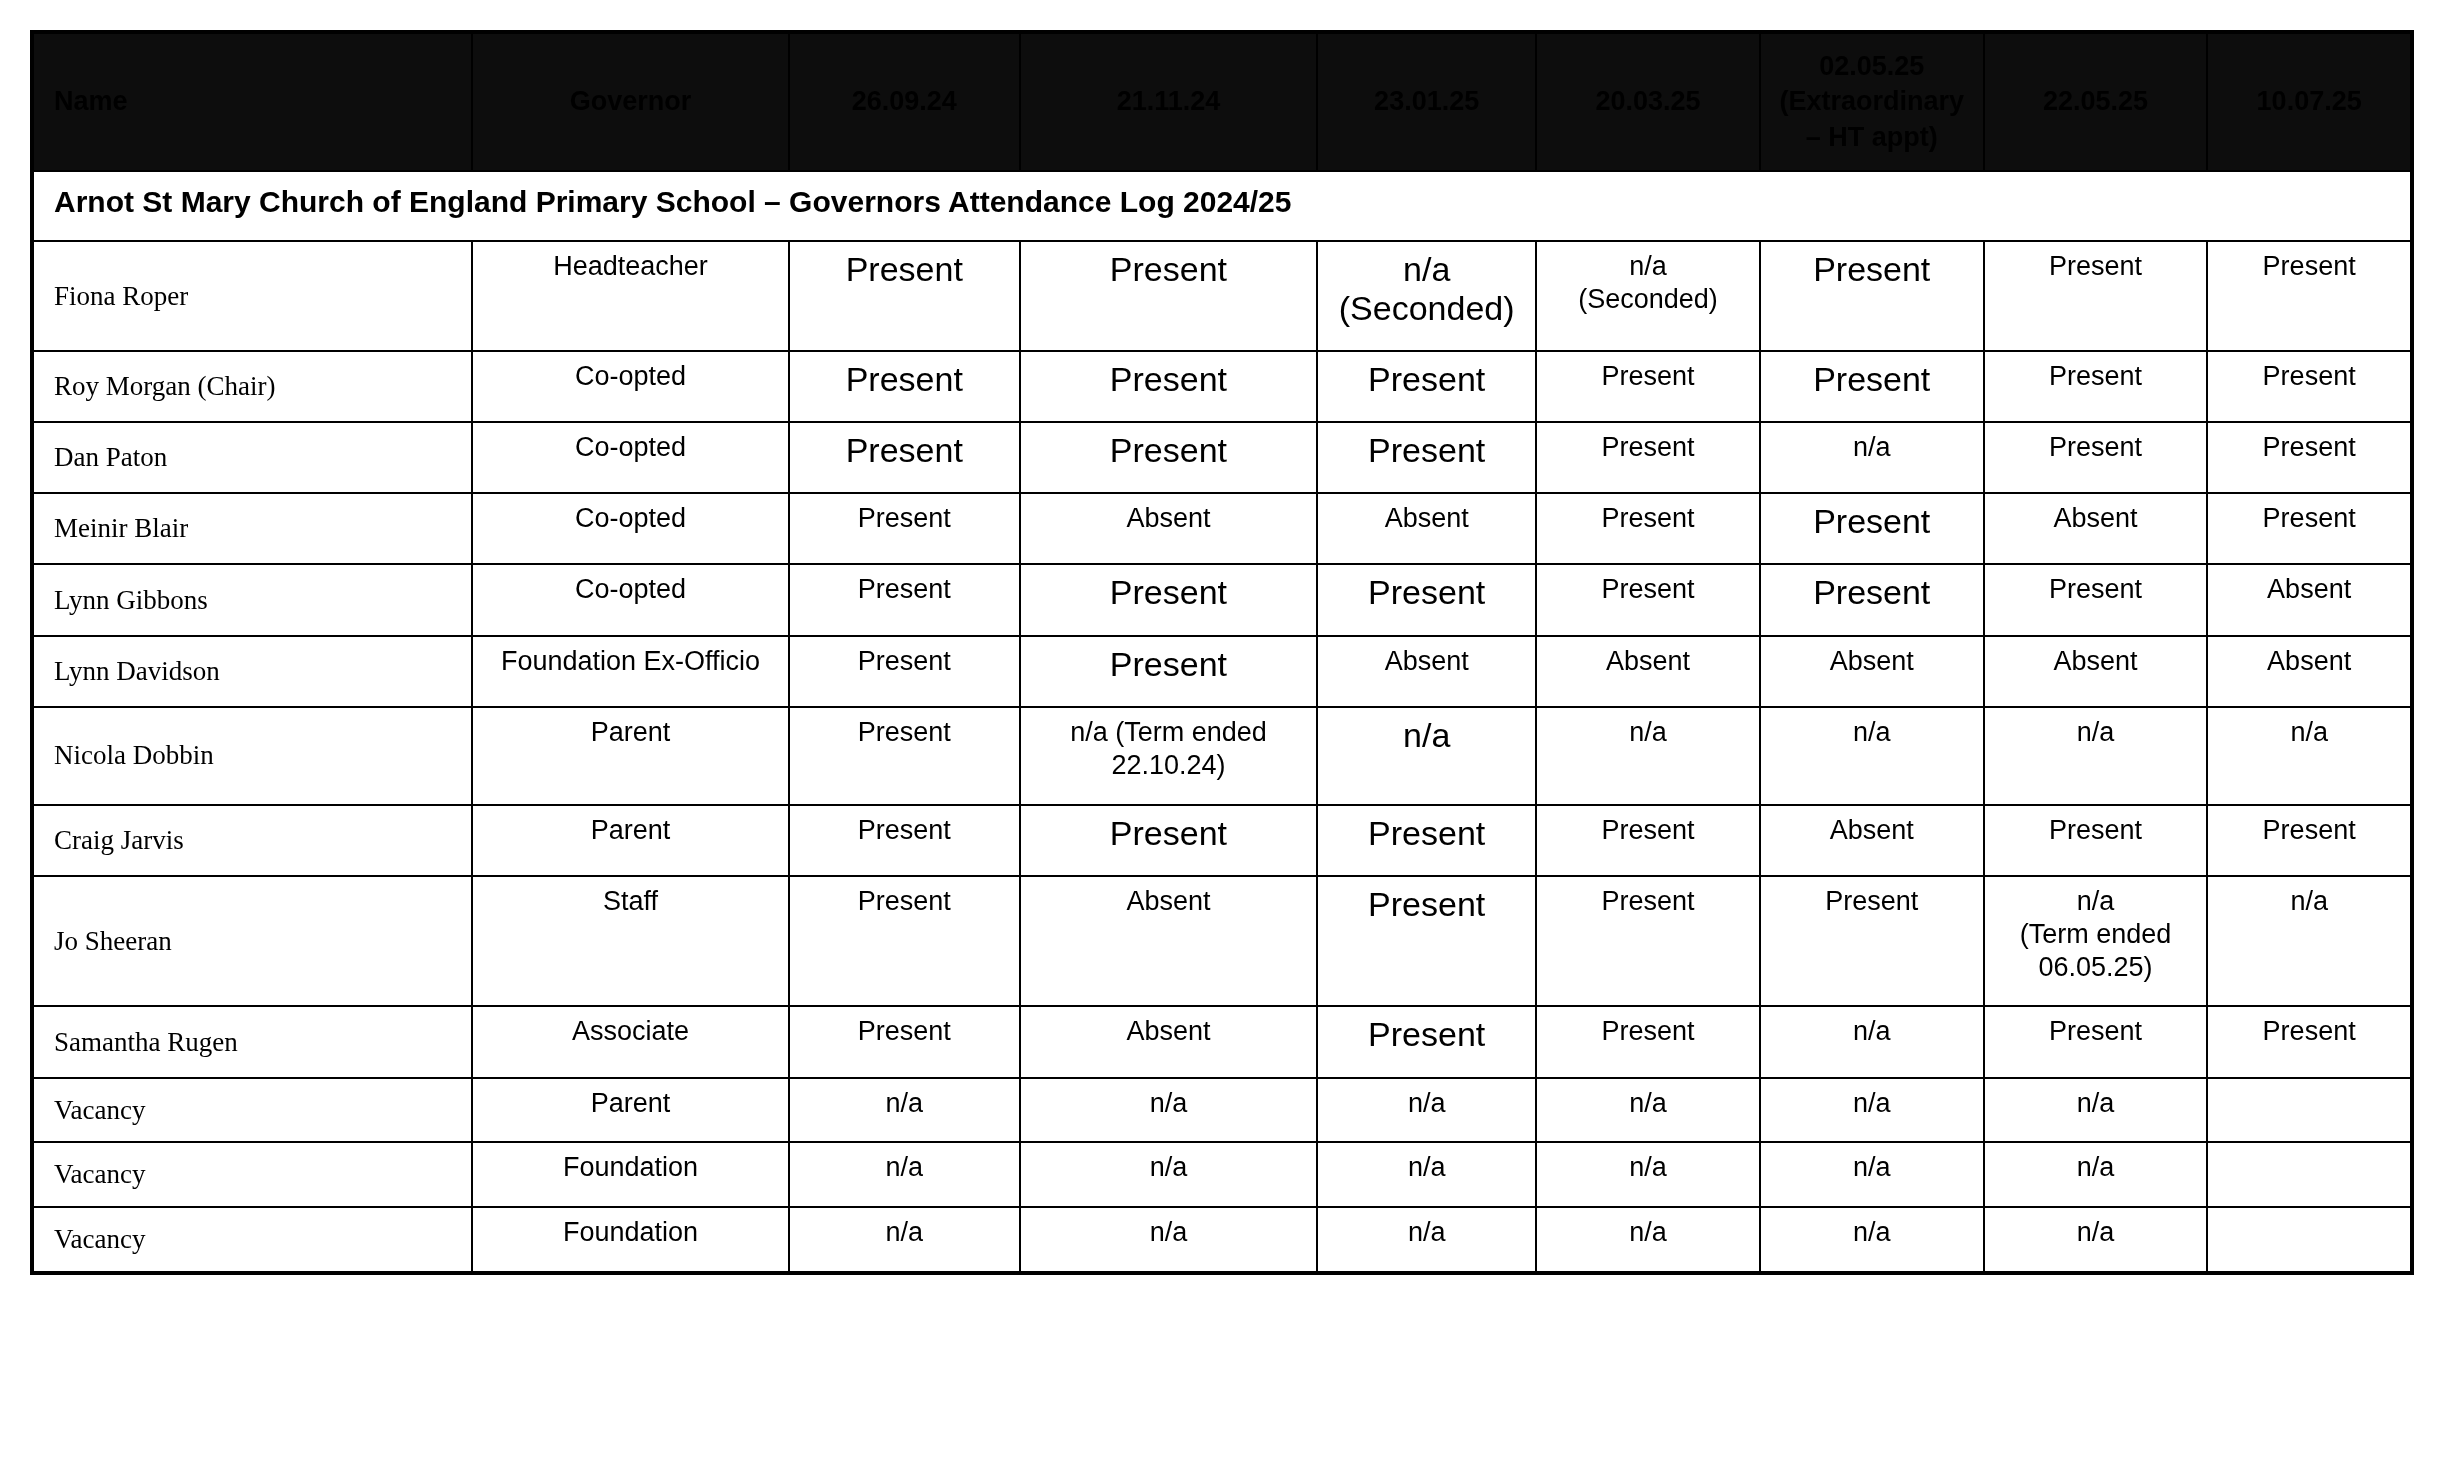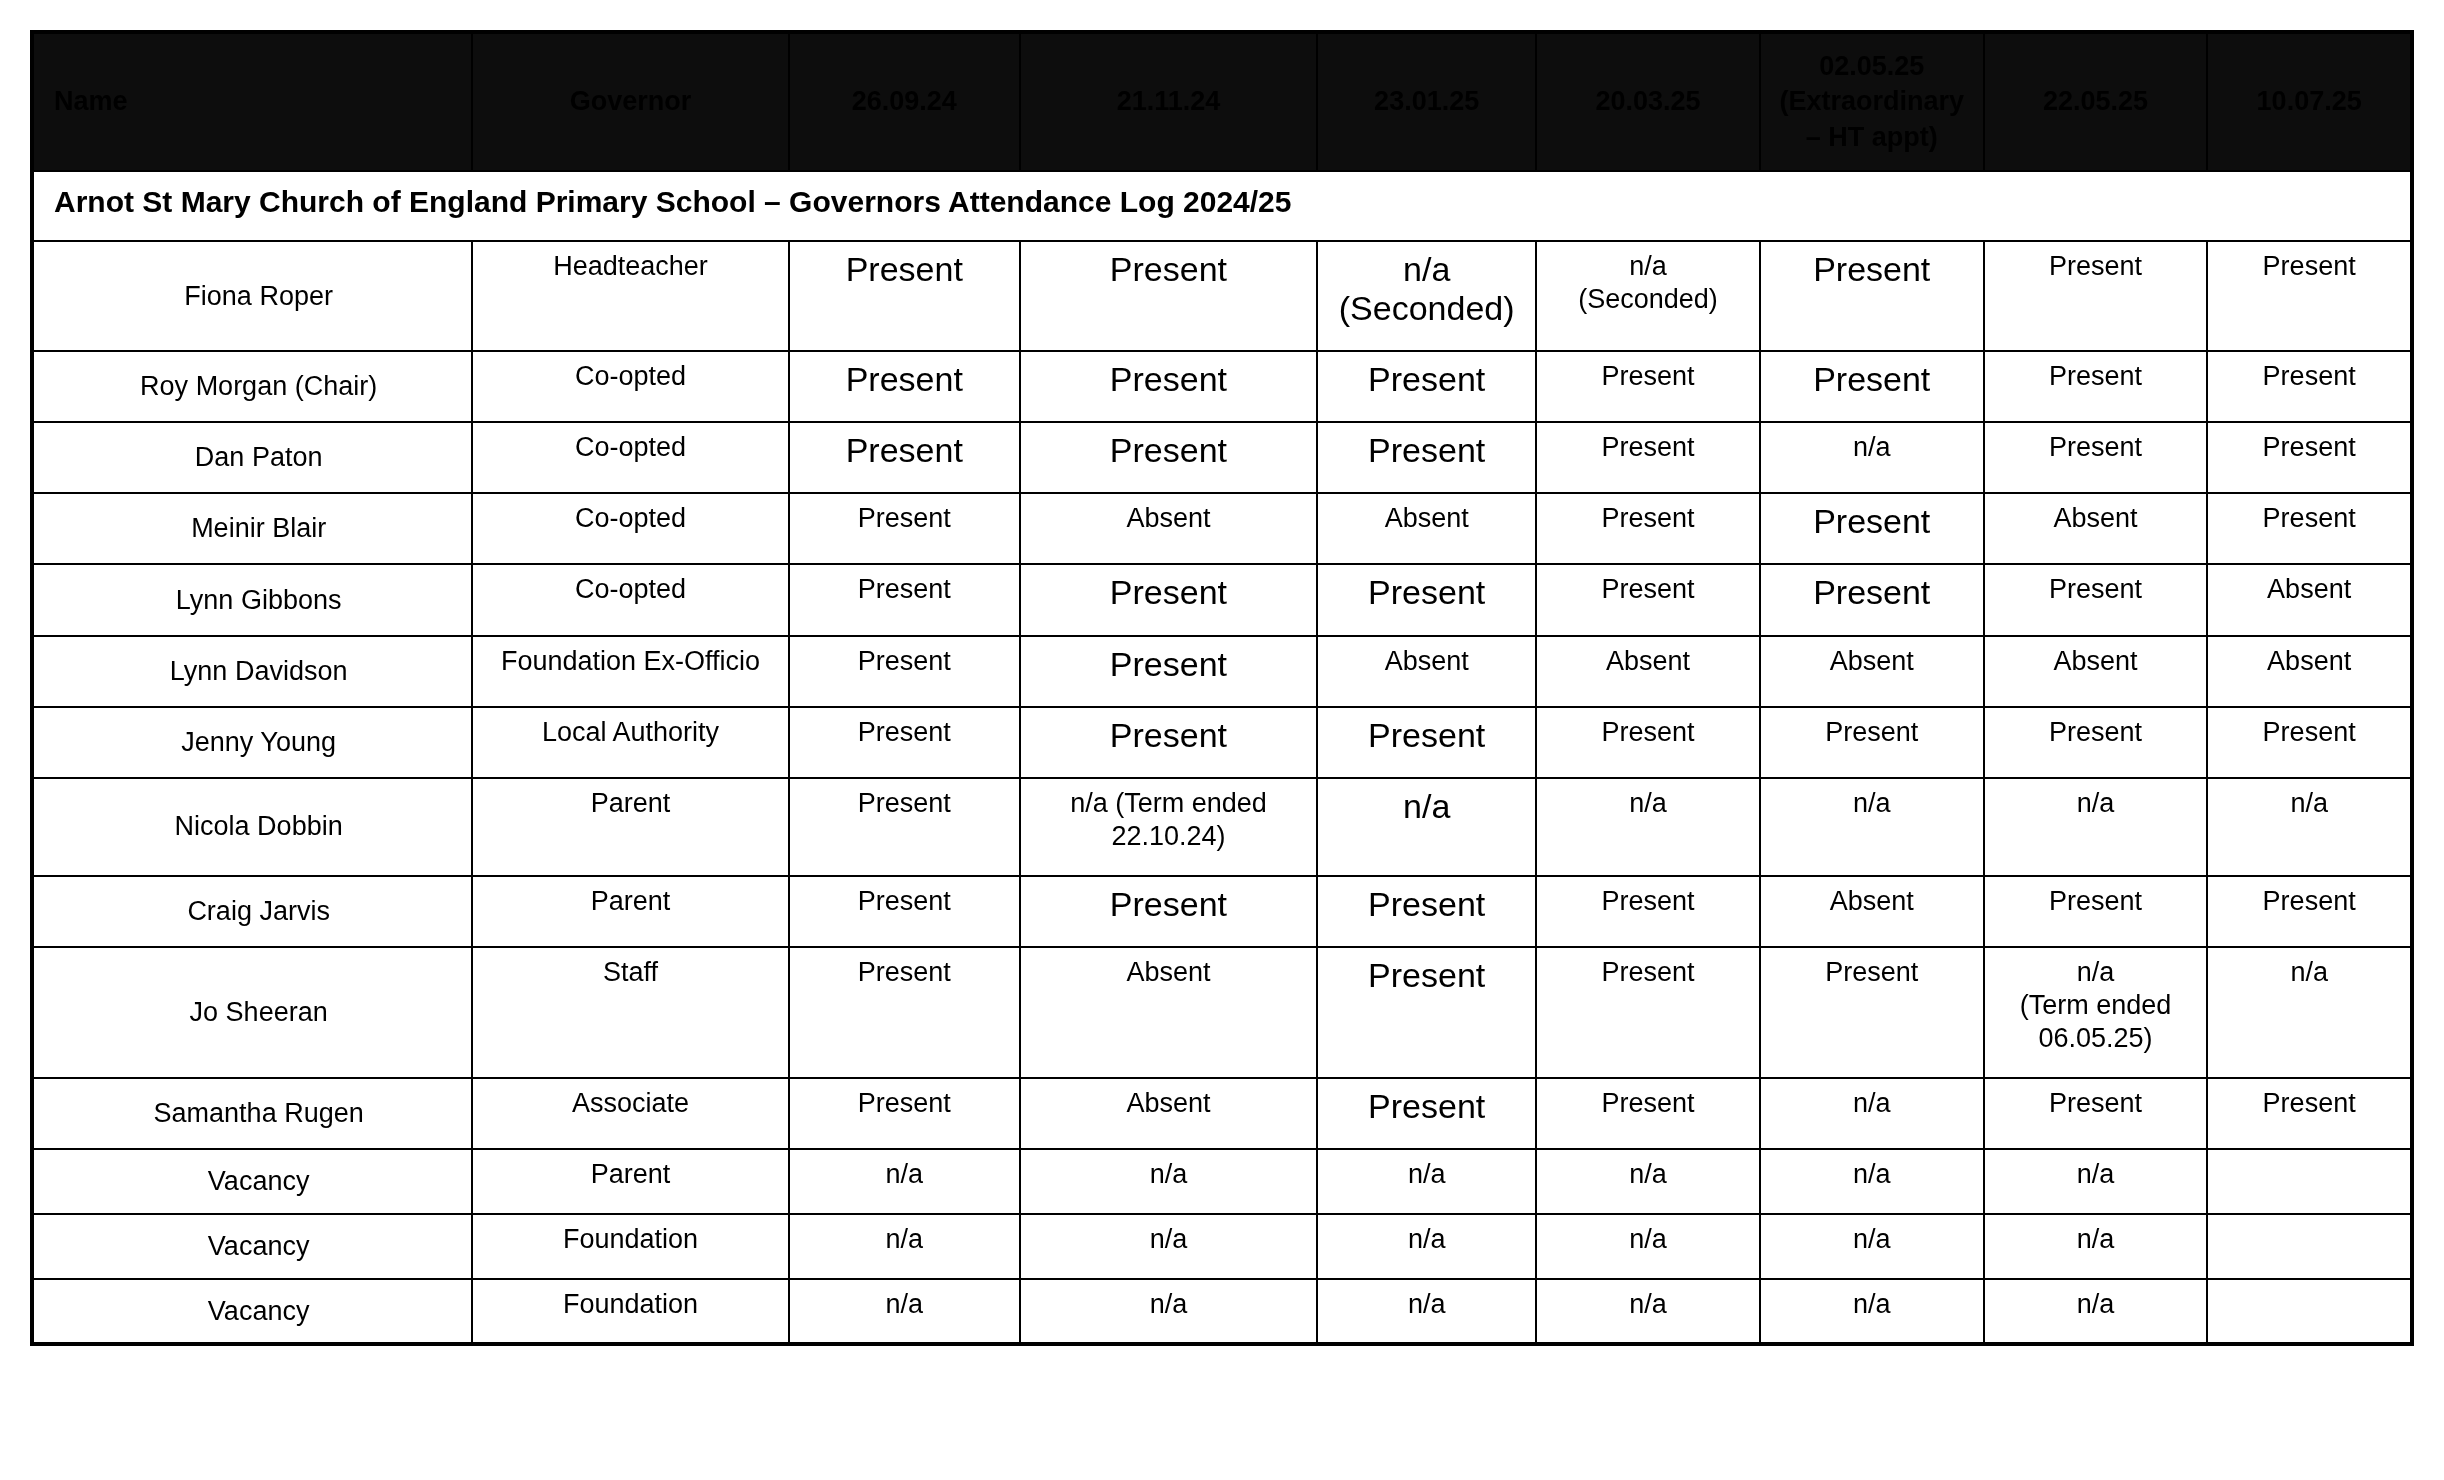--- a/index.html
+++ b/index.html
@@ -64,23 +64,24 @@
   tbody tr { height: 63px; }
   tbody td {
     font-size: 27px;
     text-align: center;
     vertical-align: top;
     padding: 8px 8px 22px 8px;
     line-height: 1.22;
     white-space: pre-line;
   }
   tbody td.name {
-    text-align: center;
+    text-align: left;
     vertical-align: middle;
     padding: 6px 8px 6px 20px;
+    font-family: Liberation Serif, serif;
   }
   tbody td.lg { font-size: 34px; line-height: 1.15; }
 </style>
 </head>
 <body>
 
 <div class="page">
   <table class="att">
     <colgroup>
       <col class="c-name">
@@ -176,31 +177,20 @@
           <td>Foundation Ex-Officio</td>
           <td>Present</td>
           <td class="lg">Present</td>
           <td>Absent</td>
           <td>Absent</td>
           <td>Absent</td>
           <td>Absent</td>
           <td>Absent</td>
         </tr>
         <tr>
-          <td class="name">Jenny Young</td>
-          <td>Local Authority</td>
-          <td>Present</td>
-          <td class="lg">Present</td>
-          <td class="lg">Present</td>
-          <td>Present</td>
-          <td>Present</td>
-          <td>Present</td>
-          <td>Present</td>
-        </tr>
-        <tr>
           <td class="name">Nicola Dobbin</td>
           <td>Parent</td>
           <td>Present</td>
           <td>n/a (Term ended
 22.10.24)</td>
           <td class="lg">n/a</td>
           <td>n/a</td>
           <td>n/a</td>
           <td>n/a</td>
           <td>n/a</td>

